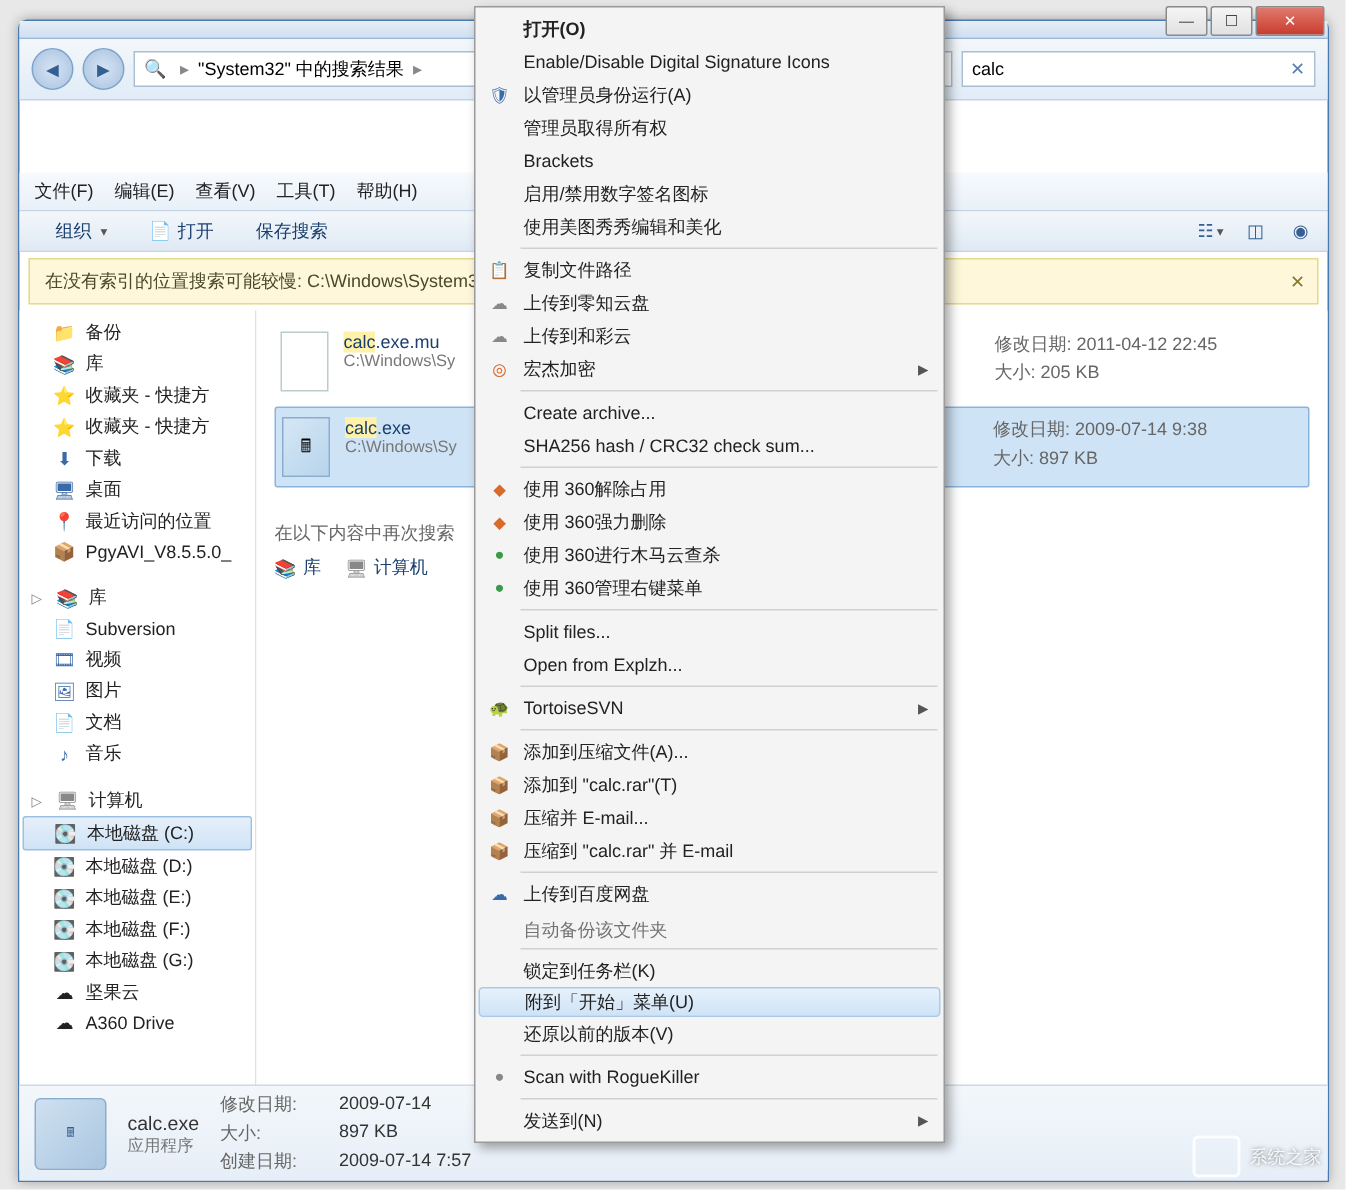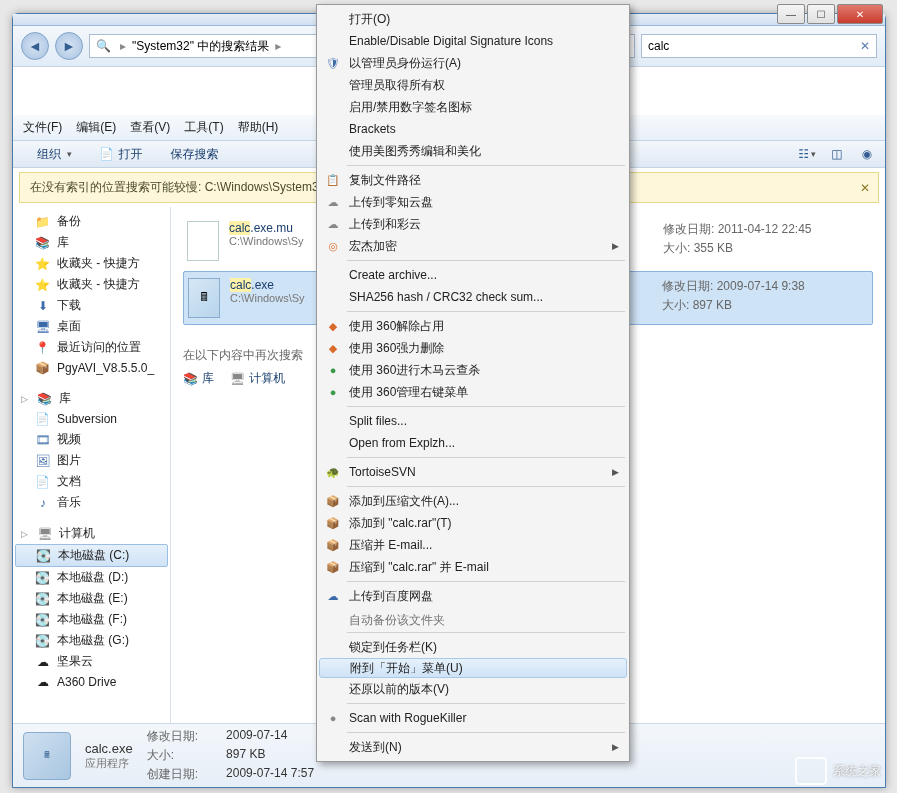--- a/index.html
+++ b/index.html
@@ -252,21 +252,21 @@
     <div class="content">
       <div class="results" id="results-host">
           <div class="result-item">
     <div class="file-ico "></div>
     <div class="result-main">
       <div class="result-name"><span class="hl">calc</span>.exe.mu</div>
       <div class="result-path">C:\Windows\Sy</div>
     </div>
     <div class="result-meta">
       <div><span>修改日期:</span> <span>2011-04-12 22:45</span></div>
-      <div><span>大小:</span> <span>355 KB</span></div>
+      <div><span>大小:</span> <span>205 KB</span></div>
     </div>
           </div>
           <div class="result-item selected">
     <div class="file-ico calc">🖩</div>
     <div class="result-main">
       <div class="result-name"><span class="hl">calc</span>.exe</div>
       <div class="result-path">C:\Windows\Sy</div>
     </div>
     <div class="result-meta">
       <div><span>修改日期:</span> <span>2009-07-14 9:38</span></div>
@@ -301,37 +301,37 @@
         <span class="v">897 KB</span>
       <span class="k">创建日期:</span>
         <span class="v">2009-07-14 7:57</span>
     </div>
   </div>
 
 </div>
 
 <div class="ctx-menu" id="ctx">
     <div class="ctx-item">
-      <span style="font-weight:400">打开(O)</span>
+      <span style="font-weight:700">打开(O)</span>
     </div>
     <div class="ctx-item">
       <span>Enable/Disable Digital Signature Icons</span>
     </div>
     <div class="ctx-item">
       <span class="ico c-blue">🛡</span>
       <span>以管理员身份运行(A)</span>
     </div>
     <div class="ctx-item">
       <span>管理员取得所有权</span>
     </div>
     <div class="ctx-item">
+      <span>Brackets</span>
+    </div>
+    <div class="ctx-item">
       <span>启用/禁用数字签名图标</span>
-    </div>
-    <div class="ctx-item">
-      <span>Brackets</span>
     </div>
     <div class="ctx-item">
       <span>使用美图秀秀编辑和美化</span>
     </div>
     <div class="ctx-sep"></div>
     <div class="ctx-item">
       <span class="ico c-gray">📋</span>
       <span>复制文件路径</span>
     </div>
     <div class="ctx-item">

